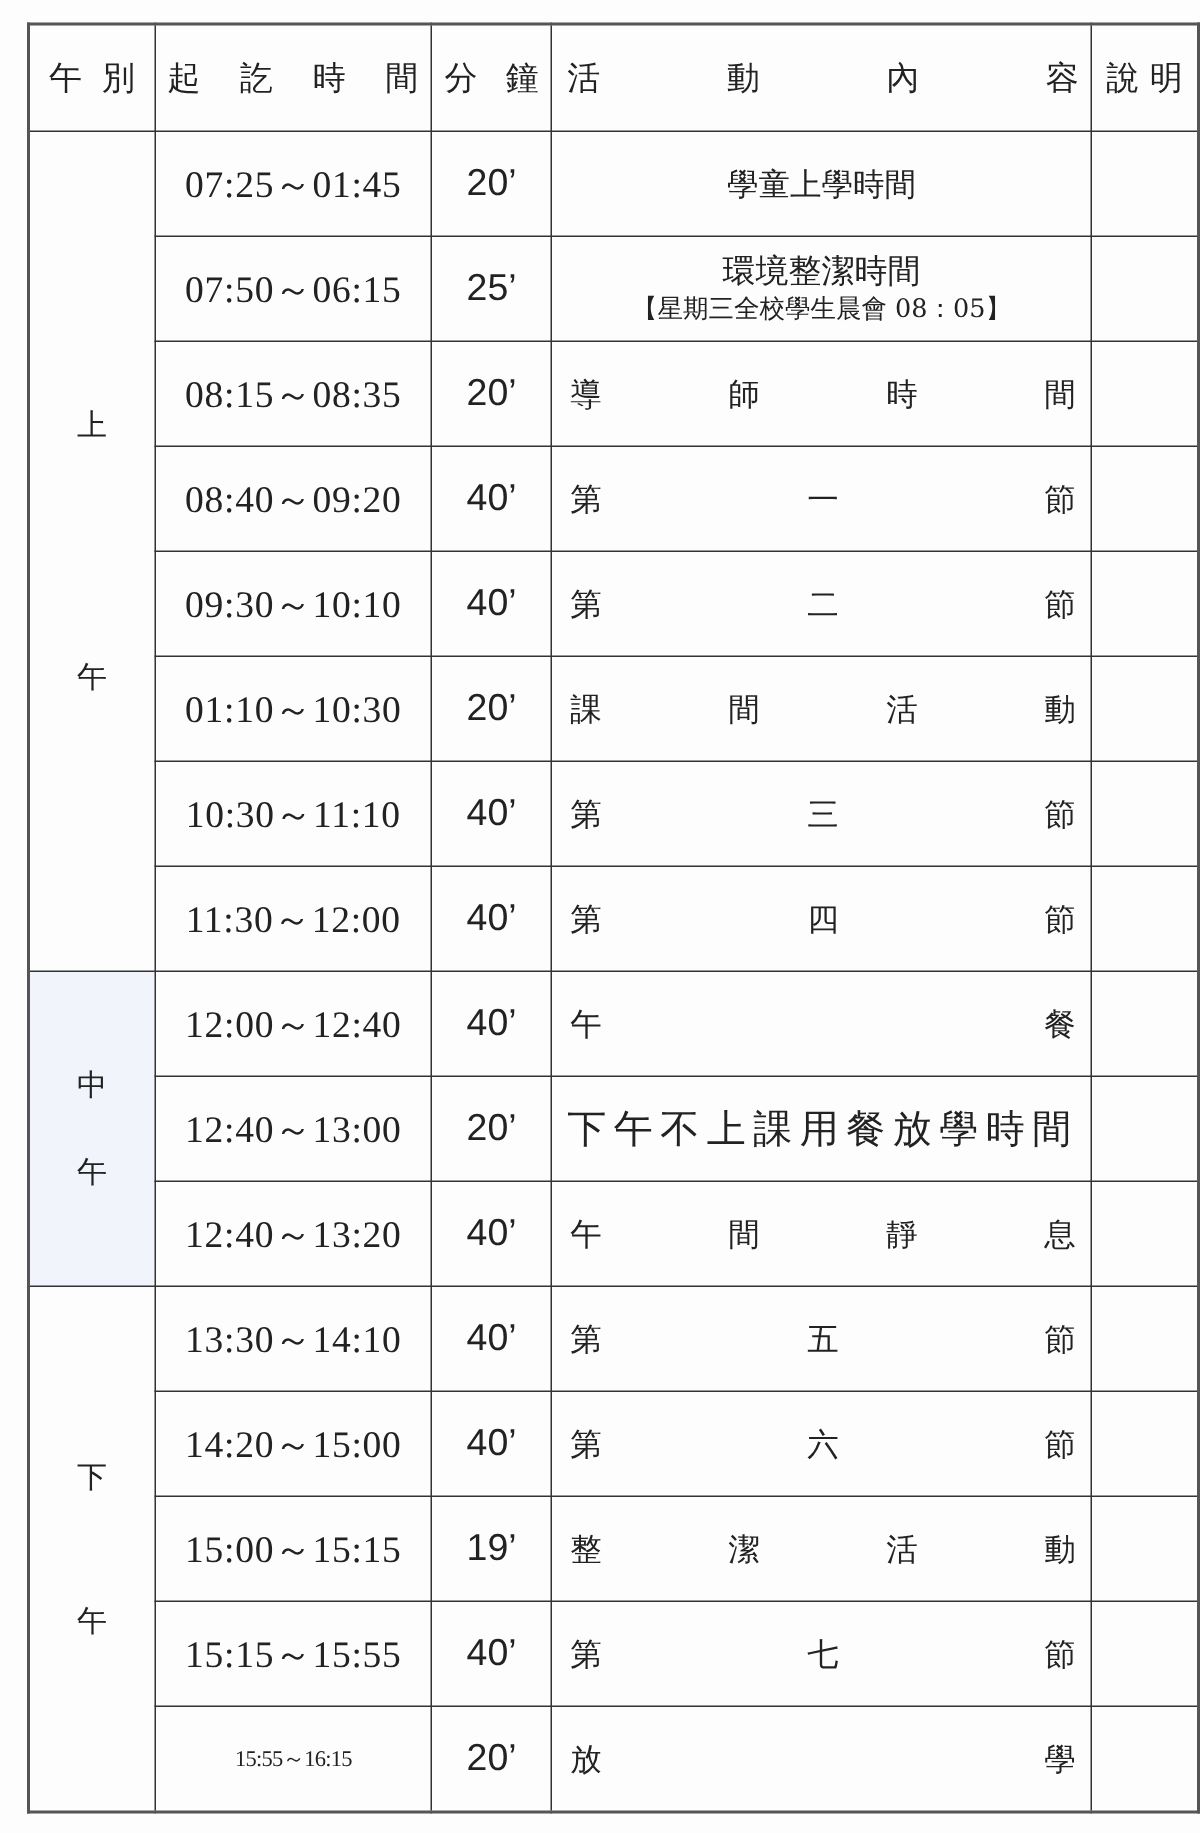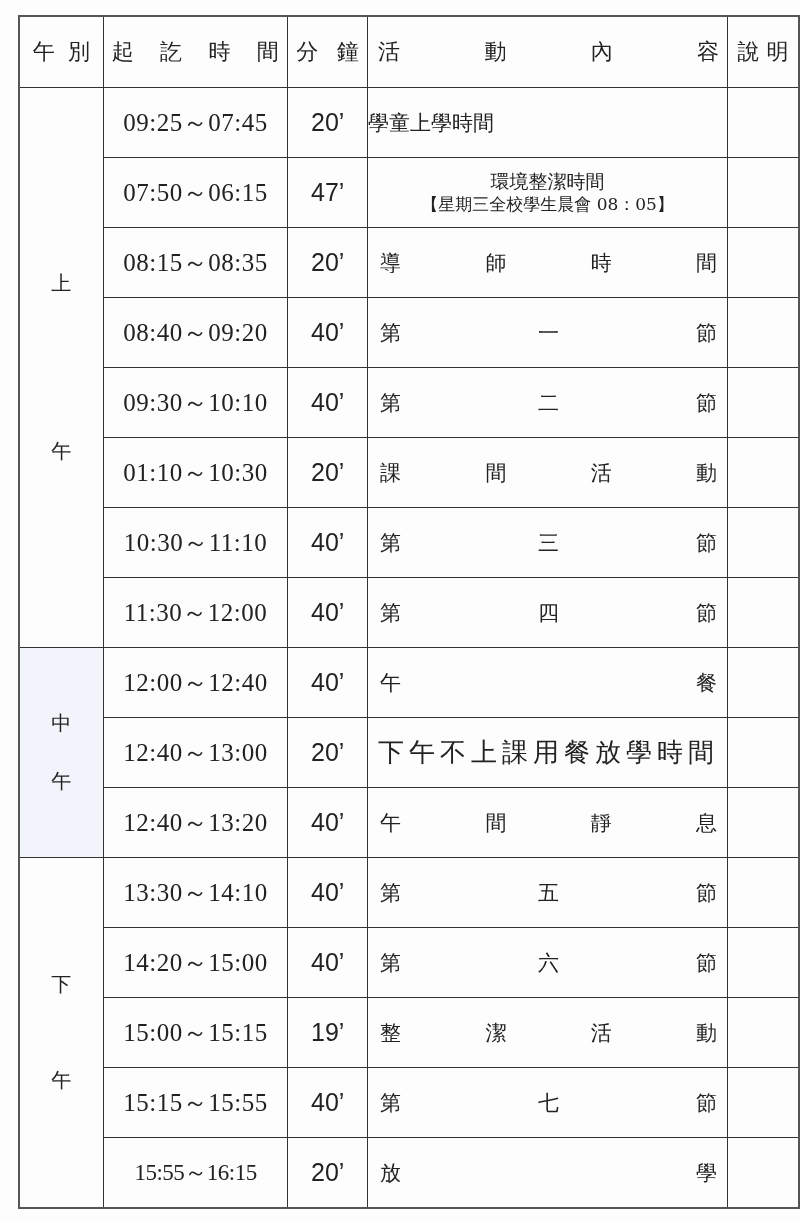--- a/index.html
+++ b/index.html
@@ -17,24 +17,24 @@
     vertical-align:middle; overflow:hidden; white-space:nowrap;
   }
   #sched thead th { height:70px; font-size:22px; }
   #sched tbody td { height:69px; }
   .c-period { width:83px; text-align:center; font-size:20px; }
   .c-time { width:184px; text-align:center; font-family:"Liberation Serif","DejaVu Serif",serif; font-size:25px; letter-spacing:0.5px; }
   .c-min { width:79px; text-align:center; font-family:Liberation Sans, sans-serif; font-size:25px; }
   .c-act { width:345px; font-size:21px; }
   .c-note { width:70px; }
   .spread { display:flex; justify-content:space-between; align-items:center; padding:0 10px 0 12px; }
-  .centered { }
+  .centered { text-align:center; }
   .two-line { text-align:center; line-height:1.25; }
   .two-line .sub { font-size:17px; display:block; }
-  .two-line .main { font-size:19px; display:block; }
+  .two-line .main { font-size:22px; display:block; }
   .period-label { display:flex; flex-direction:column; justify-content:space-around; align-items:center; height:100%; }
   .noon-cell { background:#f1f4fa; }
   .hdr-spread { display:flex; justify-content:space-between; align-items:center; padding:0 8px; }
   .hdr-period { display:flex; justify-content:space-around; padding:0 6px; }
 </style>
 </head>
 <body>
 
 <table id="sched">
   <thead>
@@ -76,30 +76,30 @@
     </tr>
   </thead>
   <tbody id="sched-body">
       <tr>
         <td class="c-period " rowspan="8">
           <div class="period-label" style="height: 336px; margin: 0px auto;">
             <span>上</span>
             <span>午</span>
           </div>
         </td>
-        <td class="c-time">09:25～07:45</td>
+        <td class="c-time">07:25～01:45</td>
         <td class="c-min">20’</td>
         <td class="c-act">
           <div class="centered">學童上學時間</div>
         </td>
         <td class="c-note"></td>
       </tr>
       <tr>
         <td class="c-time">07:50～06:15</td>
-        <td class="c-min">47’</td>
+        <td class="c-min">25’</td>
         <td class="c-act">
           <div class="two-line">
             <span class="main">環境整潔時間</span>
             <span class="sub">【星期三全校學生晨會 08：05】</span>
           </div>
         </td>
         <td class="c-note"></td>
       </tr>
       <tr>
         <td class="c-time">08:15～08:35</td>
@@ -262,21 +262,21 @@
         <td class="c-act">
           <div class="spread">
             <span>第</span>
             <span>七</span>
             <span>節</span>
           </div>
         </td>
         <td class="c-note"></td>
       </tr>
       <tr>
-        <td class="c-time" style="font-size: 23px; letter-spacing: -0.5px;">15:55～16:15</td>
+        <td class="c-time" style="font-size: 15px; letter-spacing: -0.5px;">15:55～16:15</td>
         <td class="c-min">20’</td>
         <td class="c-act">
           <div class="spread">
             <span>放</span>
             <span>學</span>
           </div>
         </td>
         <td class="c-note"></td>
       </tr>
     </tbody>

